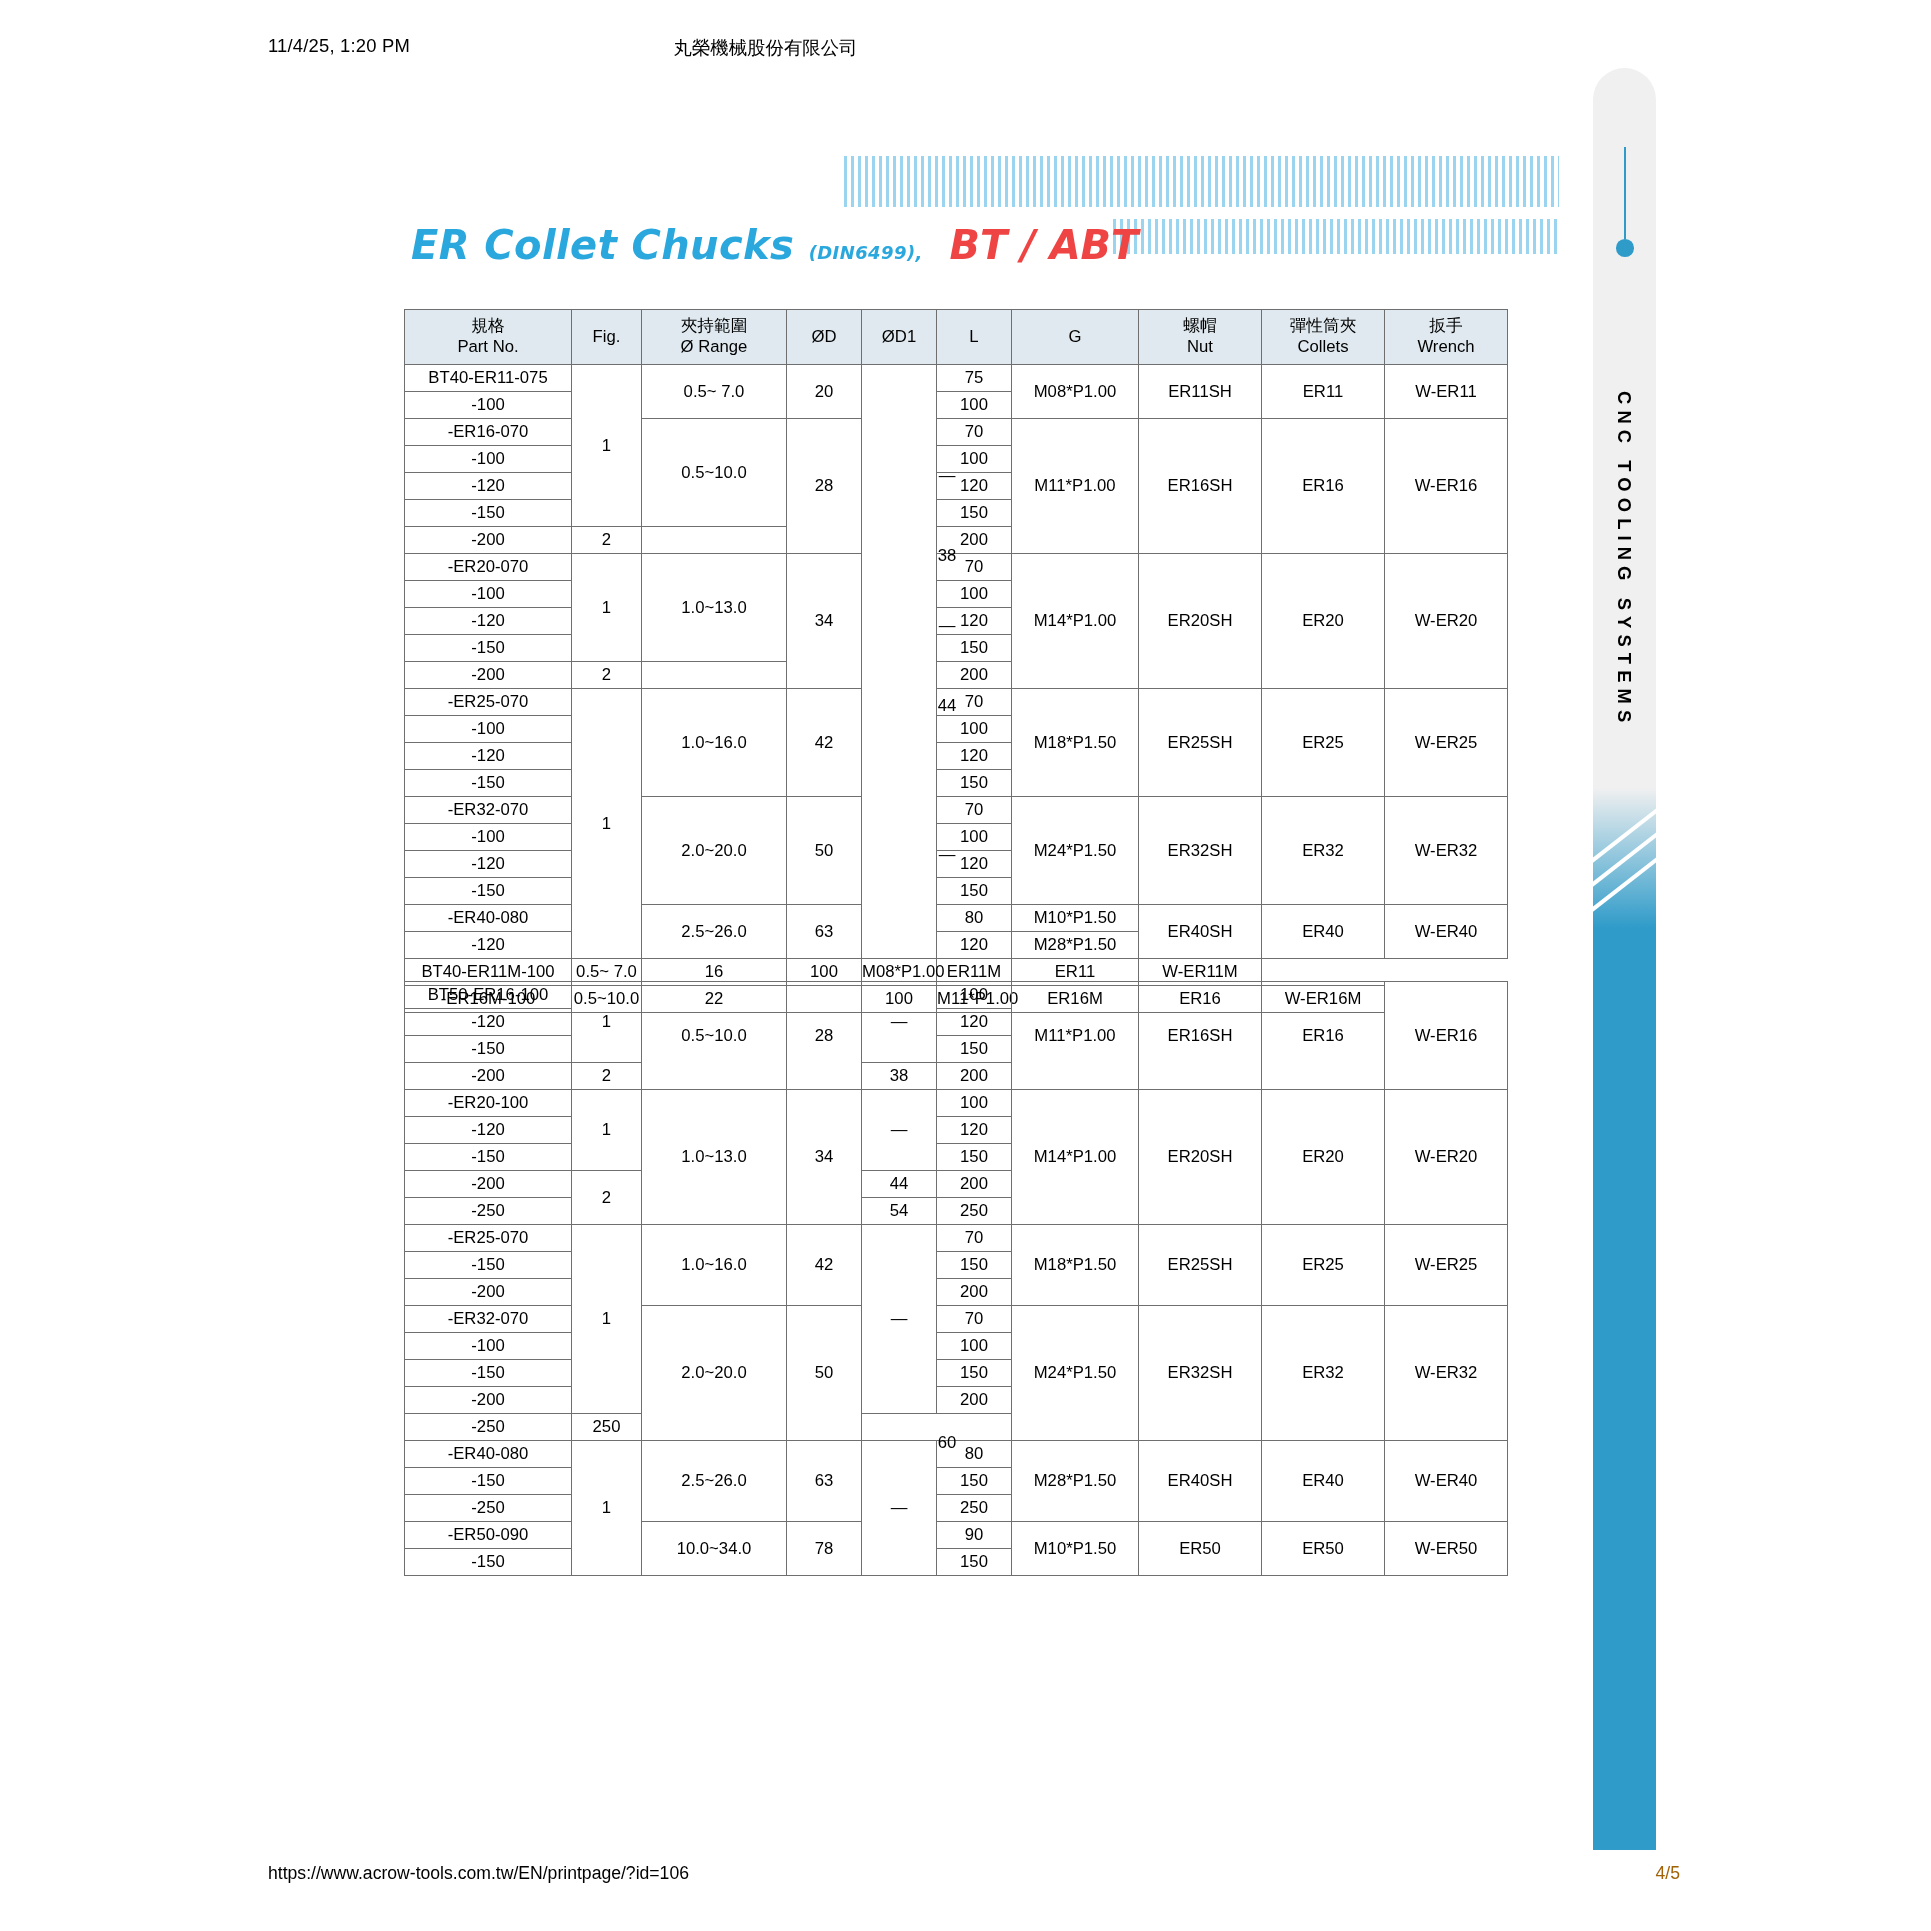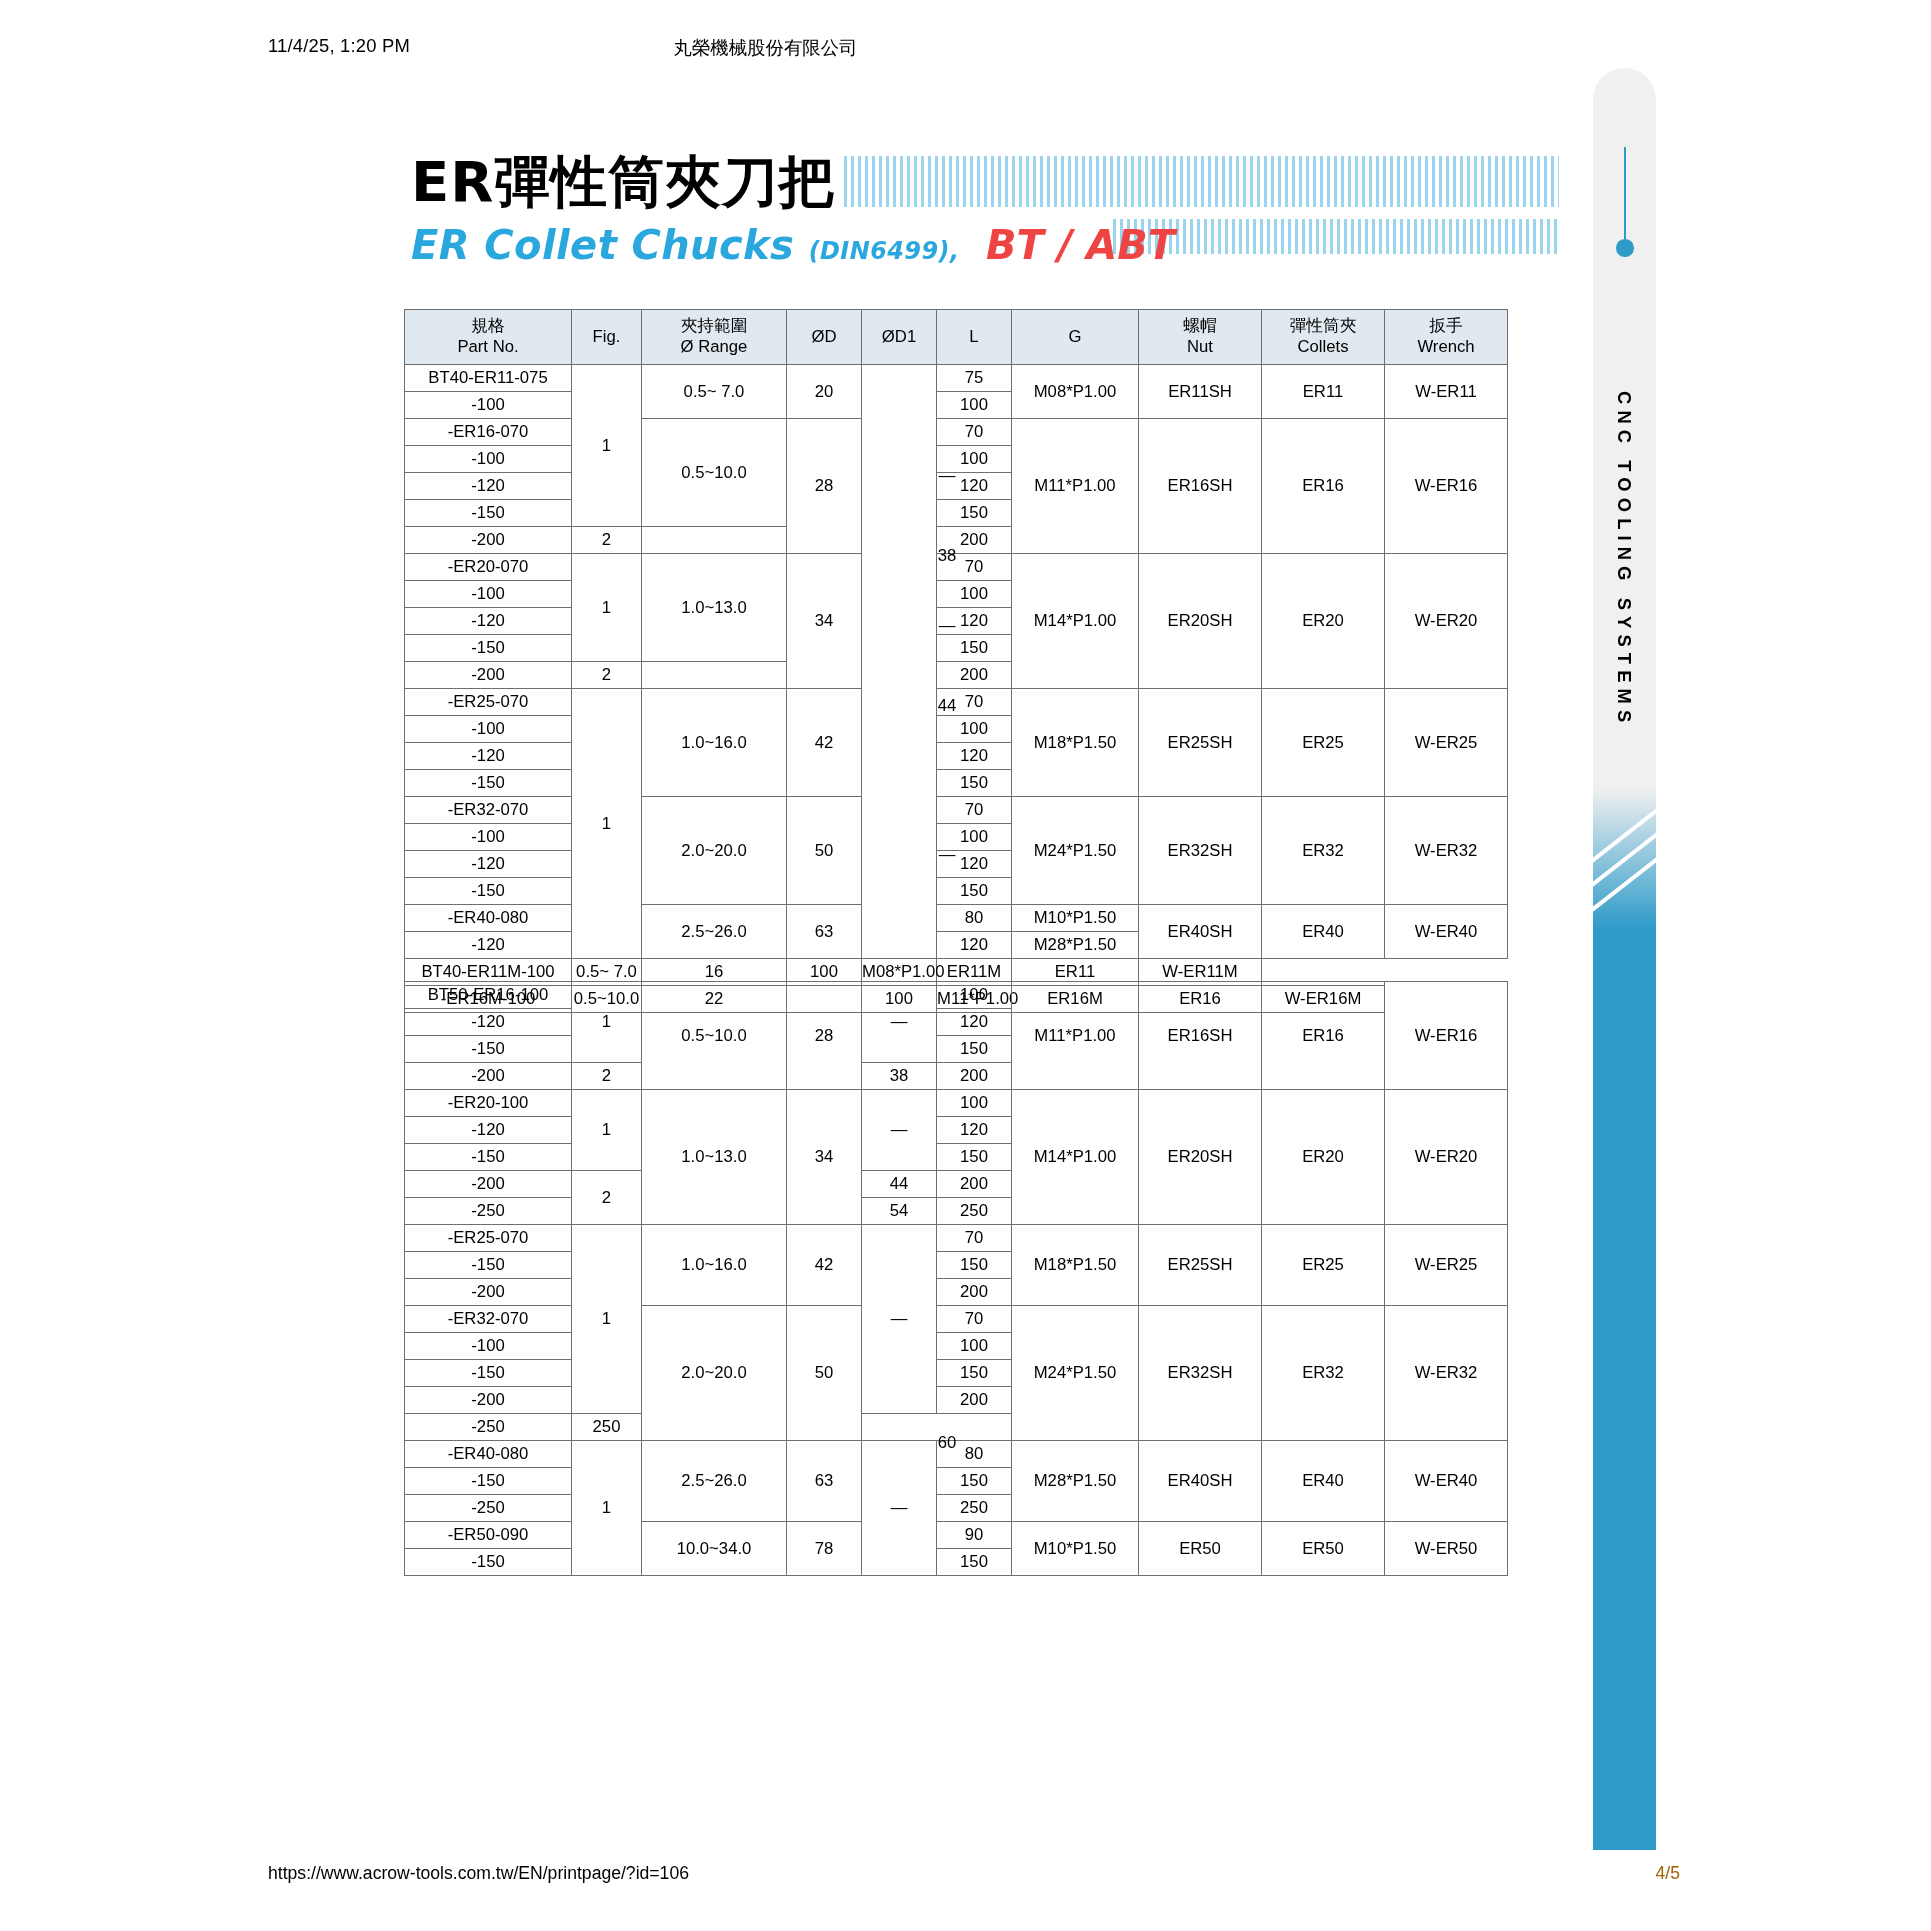--- a/index.html
+++ b/index.html
@@ -41,21 +41,21 @@
   }
   .title-en{
     position:absolute;left:411px;top:222px;
     font-size:40px;font-weight:bold;font-style:italic;
     color:#2aa8dd;
     white-space:nowrap;
     font-family:"DejaVu Sans", sans-serif;
     letter-spacing:0.4px;
   }
   .title-din{
-    font-size:24px;font-weight:bold;font-style:italic;
+    font-size:18px;font-weight:bold;font-style:italic;
     color:#2aa8dd;
     letter-spacing:0.4px;
   }
   .title-bt{
     color:#ef4444;font-size:40px;font-weight:bold;font-style:italic;
     margin-left:12.3px;letter-spacing:0px;
   }
   .hatch1{
     position:absolute;left:844px;top:156px;width:715px;height:51px;
     background:repeating-linear-gradient(90deg,#9ad4ef 0px,#9ad4ef 2.6px,#ffffff 2.6px,#ffffff 7px);
@@ -144,21 +144,20 @@
 </head>
 <body>
 
 <div class="page">
 
   <div class="print-date">11/4/25, 1:20 PM</div>
   <div class="print-company"><span>丸榮機械股份有限公司</span></div>
 
   <div class="hatch1"></div>
   <div class="hatch2"></div>
-  <div class="title-cn">ER彈性筒夾刀把</div>
   <div class="title-en">
     <span>ER Collet Chucks</span>
     <span class="title-din">(DIN6499)</span><span class="title-din">,</span>
     <span class="title-bt">BT / ABT</span>
   </div>
 
   <div class="side-tab">
     <div class="side-tab-fill"></div>
     <div class="side-tab-grad"></div>
     <div class="side-line"></div>

